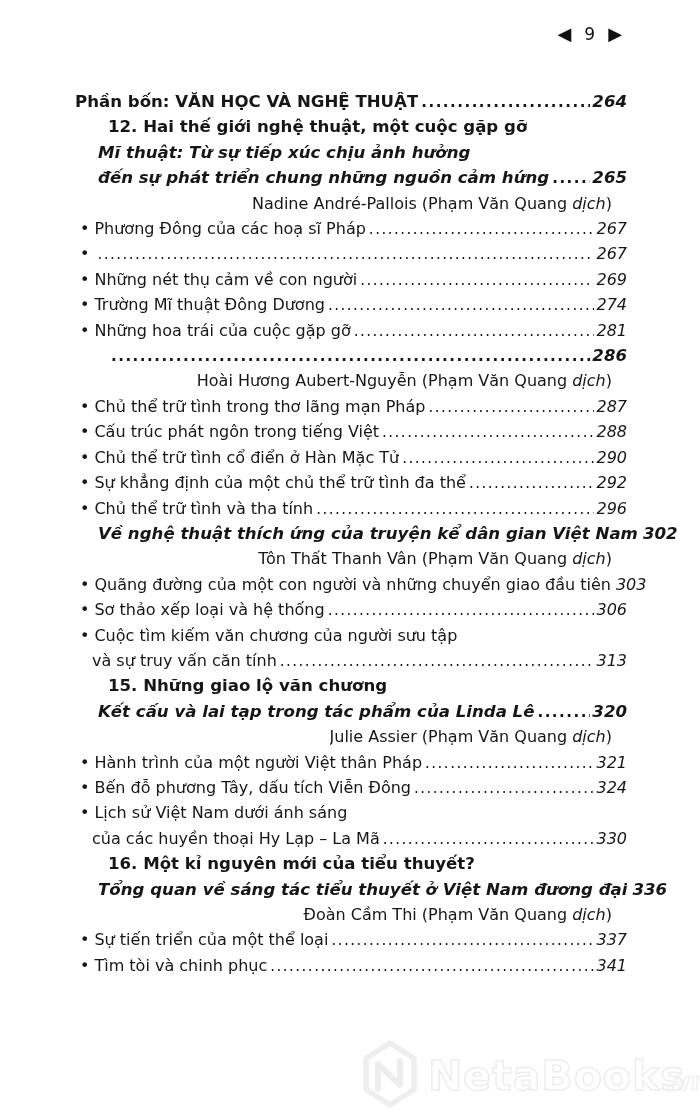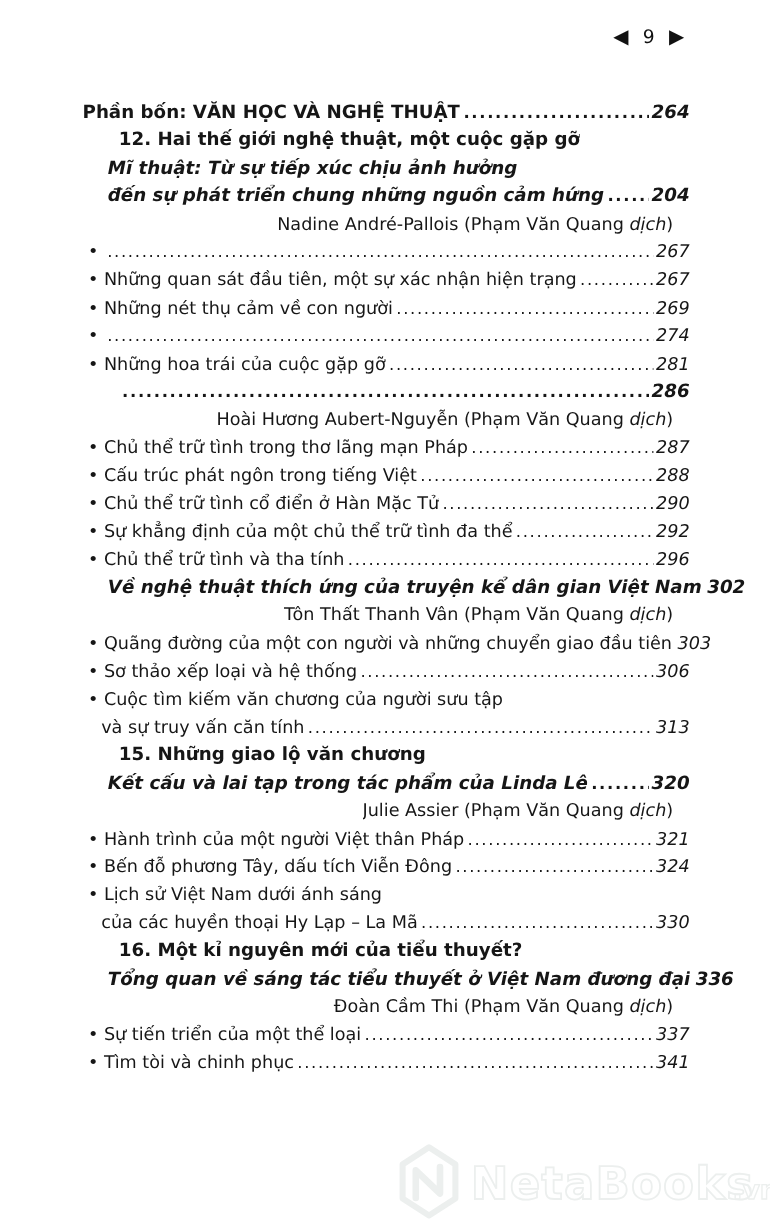--- a/index.html
+++ b/index.html
@@ -61,44 +61,45 @@
     </div>
     <div class="row chapter">
       <span class="label"><span class="b">12. Hai thế giới nghệ thuật, một cuộc gặp gỡ</span></span>
     </div>
     <div class="row subtitle">
       <span class="label"><span class="b i">Mĩ thuật: Từ sự tiếp xúc chịu ảnh hưởng</span></span>
     </div>
     <div class="row subtitle">
       <span class="label"><span class="b i">đến sự phát triển chung những nguồn cảm hứng</span></span>
       <span class="dots">................................................................................................................................................................</span>
-      <span class="page">204</span>
+      <span class="page">265</span>
     </div>
     <div class="row author">
       <span class="label"><span>Nadine André-Pallois (Phạm Văn Quang </span><span class="i">dịch</span><span>)</span></span>
     </div>
     <div class="row bullet">
       <span class="bullet-glyph">•</span>
+      <span class="label"><span>Phương Đông của các hoạ sĩ Pháp</span></span>
       <span class="dots">................................................................................................................................................................</span>
       <span class="page">267</span>
     </div>
     <div class="row bullet">
       <span class="bullet-glyph">•</span>
-      <span class="label"><span>Những quan sát đầu tiên, một sự xác nhận hiện trạng</span></span>
       <span class="dots">................................................................................................................................................................</span>
       <span class="page">267</span>
     </div>
     <div class="row bullet">
       <span class="bullet-glyph">•</span>
       <span class="label"><span>Những nét thụ cảm về con người</span></span>
       <span class="dots">................................................................................................................................................................</span>
       <span class="page">269</span>
     </div>
     <div class="row bullet">
       <span class="bullet-glyph">•</span>
+      <span class="label"><span>Trường Mĩ thuật Đông Dương</span></span>
       <span class="dots">................................................................................................................................................................</span>
       <span class="page">274</span>
     </div>
     <div class="row bullet">
       <span class="bullet-glyph">•</span>
       <span class="label"><span>Những hoa trái của cuộc gặp gỡ</span></span>
       <span class="dots">................................................................................................................................................................</span>
       <span class="page">281</span>
     </div>
     <div class="row chapter">

